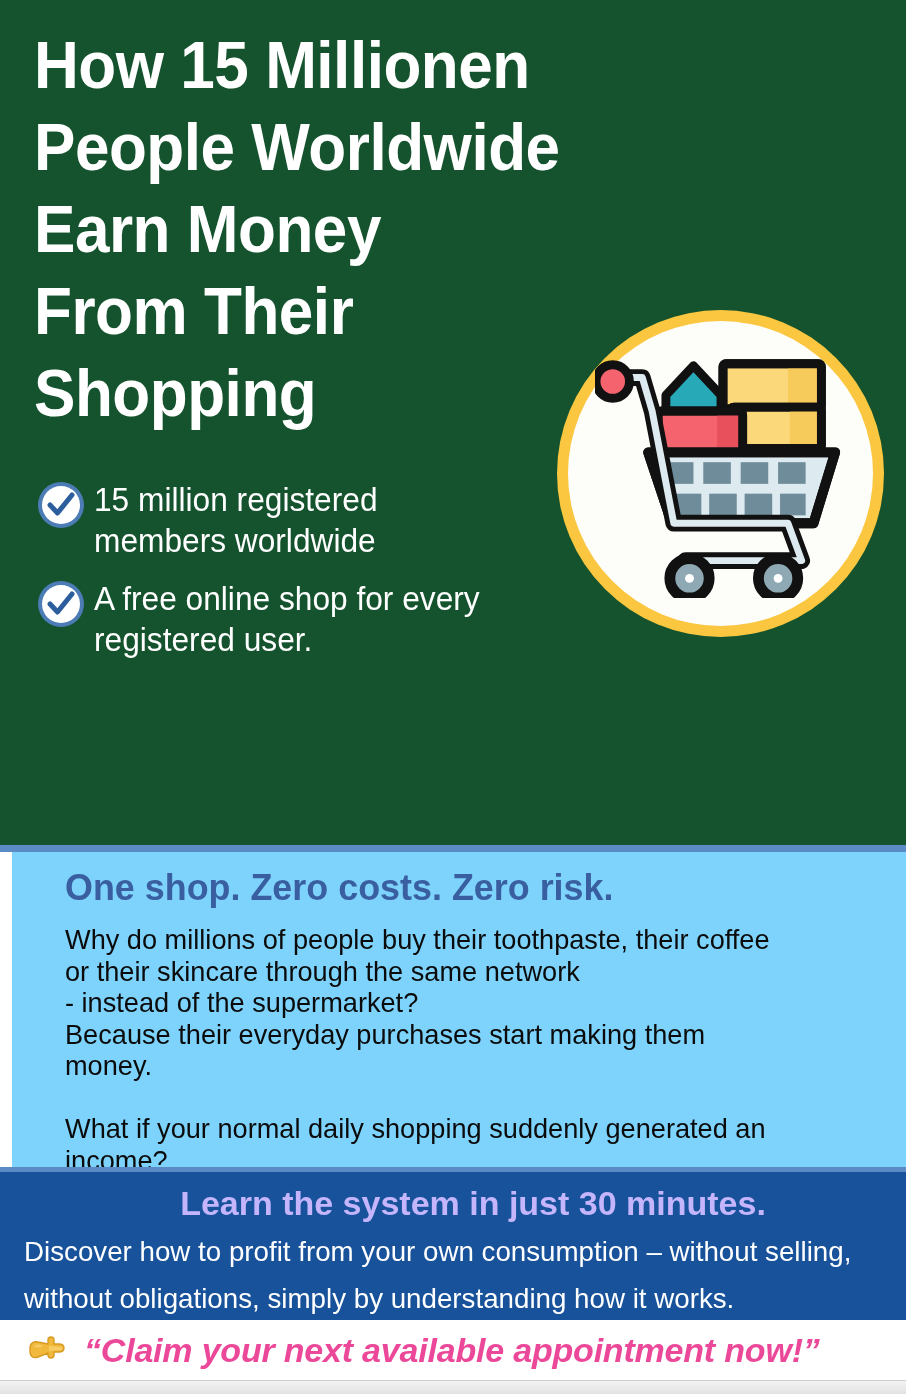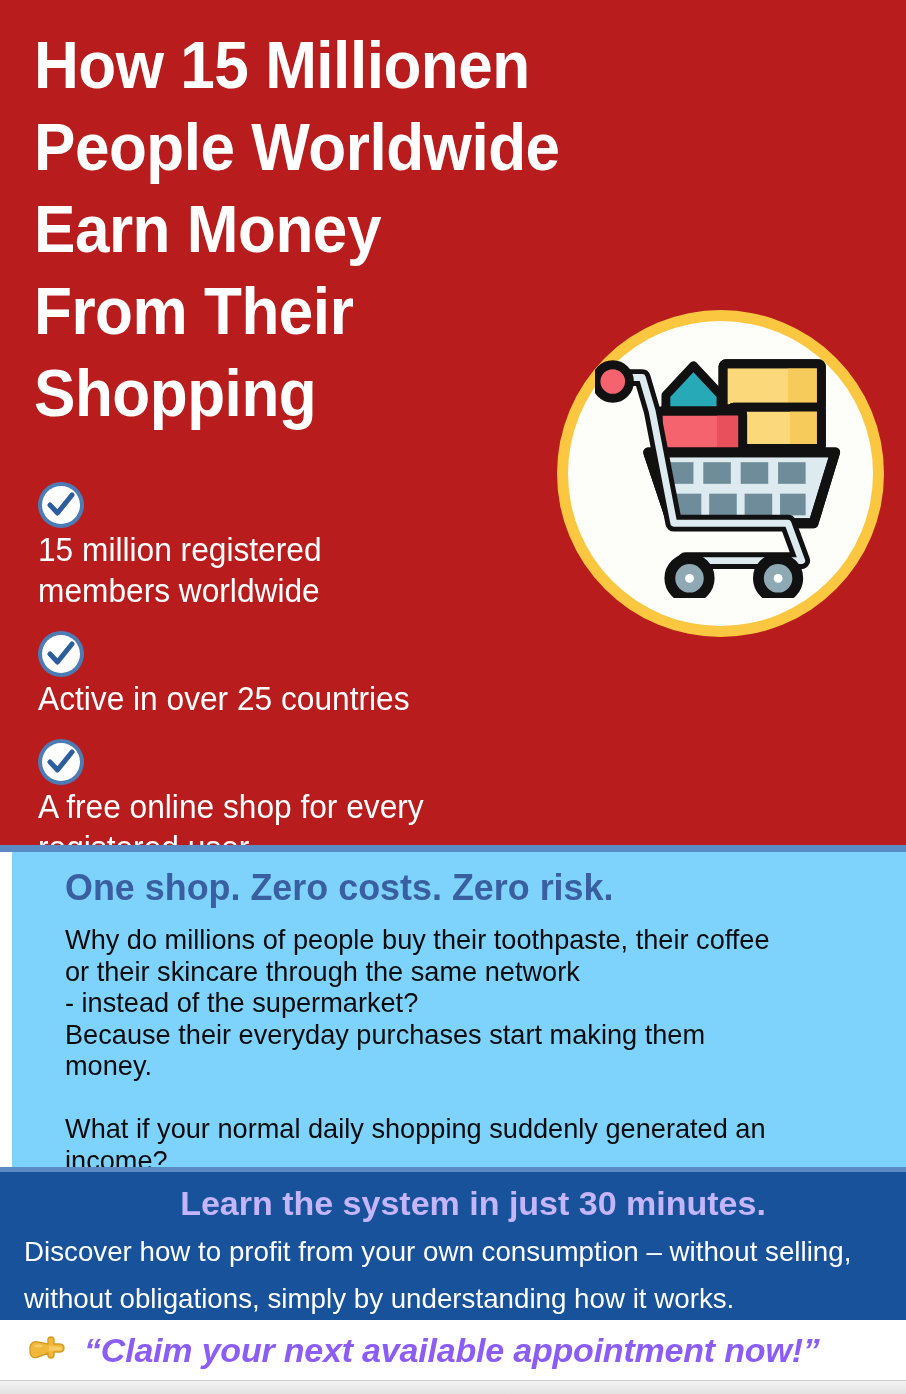--- a/index.html
+++ b/index.html
@@ -20,21 +20,21 @@
     background: #ffffff;
   }
 
   
   .hero {
     position: absolute;
     left: 0;
     top: 0;
     width: 906px;
     height: 845px;
-    background: #b91c1c;
+    background: #14532d;
     box-sizing: border-box;
   }
   .hero-rule {
     position: absolute;
     left: 0;
     top: 845px;
     width: 906px;
     height: 7px;
     background: #5B8BC4;
   }
@@ -87,21 +87,20 @@
   .bullets {
     position: absolute;
     left: 38px;
     top: 478px;
     width: 575px;
   }
   .bullet {
     display: flex;
     align-items: flex-start;
     margin-bottom: 16px;
-    flex-direction: column;
   }
   .bullet:last-child { margin-bottom: 13px; }
 
   .check {
     flex: 0 0 auto;
     position: relative;
     width: 46px;
     height: 46px;
     margin-right: 10px;
     margin-top: 4px;
@@ -225,21 +224,21 @@
     box-sizing: border-box;
   }
   .claim-icon {
     flex: 0 0 auto;
     margin-left: 26px;
     margin-right: 14px;
     width: 44px;
     height: 40px;
   }
   .claim-text {
-    color: #8b5cf6;
+    color: #ec4899;
     font-family: "Liberation Sans Narrow", "Liberation Sans", sans-serif;
     font-size: 34px;
     line-height: 40px;
     font-weight: bold;
     font-style: italic;
     letter-spacing: -0.2px;
   }
 
   .footer-strip {
     position: absolute;
@@ -317,30 +316,20 @@
           <span class="halo"></span>
             <span class="face"></span>
           <svg viewBox="0 0 28 26">
               <path d="M3 13 L10.5 21 L25 3" fill="none" stroke="#2C5E9E" stroke-width="5" stroke-linecap="round" stroke-linejoin="round"></path>
             </svg>
         </span>
         <span class="bullet-text">15 million registered
  members worldwide</span>
       </div>
 
-      <div class="bullet">
-        <span class="check">
-          <span class="halo"></span>
-            <span class="face"></span>
-          <svg viewBox="0 0 28 26">
-              <path d="M3 13 L10.5 21 L25 3" fill="none" stroke="#2C5E9E" stroke-width="5" stroke-linecap="round" stroke-linejoin="round"></path>
-            </svg>
-        </span>
-        <span class="bullet-text">Active in over 25 countries</span>
-      </div>
 
 
       <div class="bullet">
         <span class="check">
           <span class="halo"></span>
             <span class="face"></span>
           <svg viewBox="0 0 28 26">
               <path d="M3 13 L10.5 21 L25 3" fill="none" stroke="#2C5E9E" stroke-width="5" stroke-linecap="round" stroke-linejoin="round"></path>
             </svg>
         </span>

